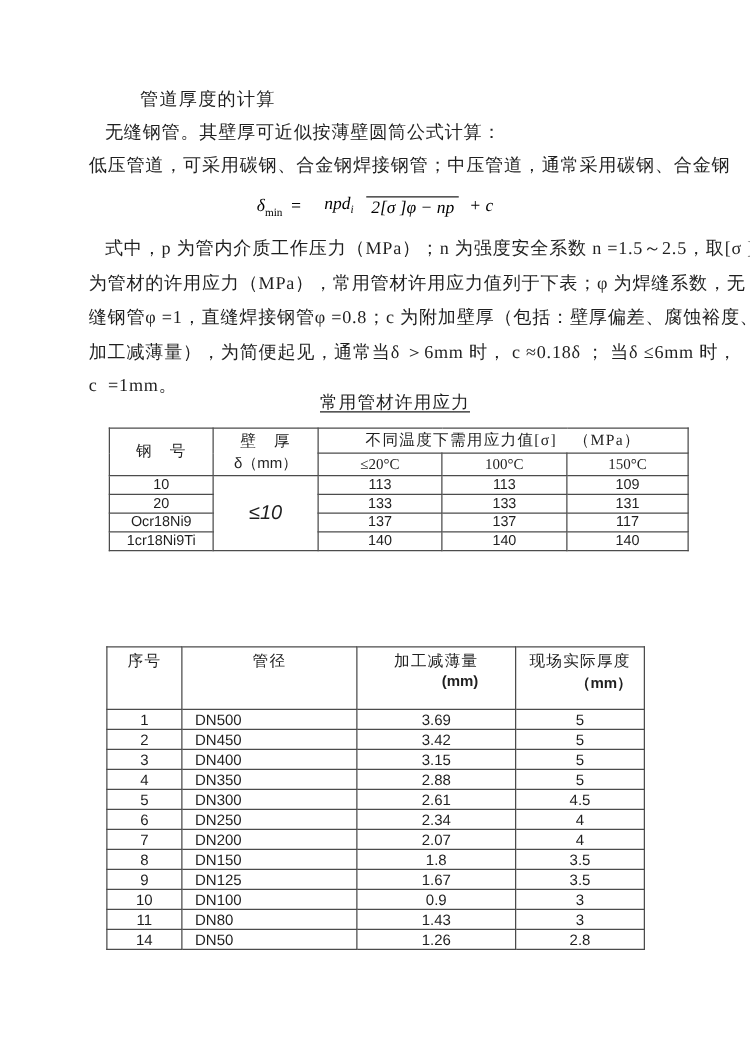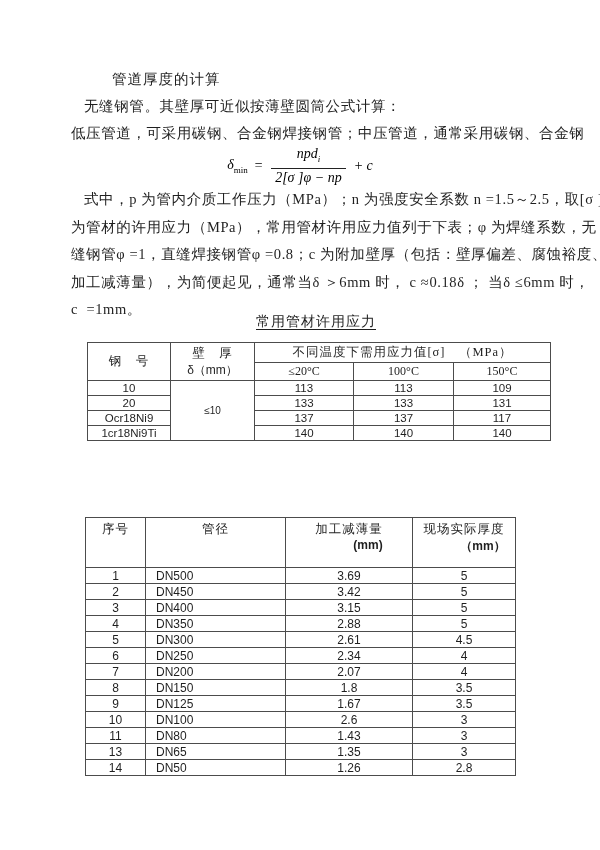--- a/index.html
+++ b/index.html
@@ -30,42 +30,42 @@
   .para-project .line:first-child{padding-left:13px;}
 
   .formula{
     position:absolute;top:143px;left:0;width:600px;height:46px;
     display:flex;justify-content:center;align-items:center;
     font-style:italic;font-size:14px;color:#000000;
   }
   .formula .sym{margin:0 3px;white-space:pre;}
   .formula sub{font-size:9px;font-style:normal;}
   .formula .num sub{font-style:italic;}
-  .frac{display:inline-flex;flex-direction:column;align-items:center;margin:0 5px;}
+  .frac{display:inline-flex;flex-direction:row;align-items:center;margin:0 5px;}
   .frac .num{padding:0 10px 1px;line-height:16px;}
   .frac .den{border-top:1.2px solid #222;padding:1px 4px 0;line-height:16px;white-space:pre;}
 
   .t1-title{
     position:absolute;top:313px;left:0;width:600px;text-align:center;
     font-size:14px;letter-spacing:1px;
   }
   .t1-title span{text-decoration:underline;text-underline-offset:3px;margin-left:32px;}
 
   table{border-collapse:collapse;table-layout:fixed;position:absolute;
         font-family:"Liberation Sans", sans-serif;}
   td,th{border:1px solid #4c4c4c;overflow:hidden;font-weight:normal;}
 
   .stress-table{left:87px;top:342px;width:463px;border:1.6px solid #3a3a3a;}
   .stress-table th{font-family:"Liberation Serif", serif;font-size:12.5px;letter-spacing:1px;}
   .stress-table td{font-size:11.5px;text-align:center;line-height:13px;height:14px;padding:0;}
   .stress-table .hdr-row1{height:19px;}
   .stress-table .hdr-row2{height:18px;}
   .stress-table .hdr-temp{font-family:Liberation Serif, serif;font-size:12px;letter-spacing:0;}
   .stress-table .hdr-thick .unit{font-family:"Liberation Sans", sans-serif;letter-spacing:0;font-size:12px;}
-  .stress-table .merged{font-size:10px;}
+  .stress-table .merged{font-size:16px;font-style:italic;}
 
   .thick-table{left:85px;top:517px;width:430px;border:1.6px solid #3a3a3a;}
   .thick-table th{font-family:"Liberation Serif", serif;font-size:12.5px;letter-spacing:1px;
                   vertical-align:top;padding-top:3px;height:45px;}
   .thick-table th .unit{font-family:"Liberation Sans", sans-serif;font-weight:bold;letter-spacing:0;font-size:12px;padding-left:38px;}
   .thick-table td{font-size:12px;text-align:center;line-height:14px;height:15px;padding:0;}
   .thick-table td.diam{text-align:left;padding-left:10px;margin-top:13px;}
 </style>
 </head>
 <body>
@@ -233,37 +233,31 @@
         <tr>
           <td>9</td>
           <td class="diam">DN125</td>
           <td>1.67</td>
           <td>3.5</td>
         </tr>
 
         <tr>
           <td>10</td>
           <td class="diam">DN100</td>
-          <td>2.6</td>
+          <td>0.9</td>
           <td>3</td>
         </tr>
 
         <tr>
           <td>11</td>
           <td class="diam">DN80</td>
           <td>1.43</td>
           <td>3</td>
         </tr>
 
-        <tr>
-          <td>13</td>
-          <td class="diam">DN65</td>
-          <td>1.35</td>
-          <td>3</td>
-        </tr>
 
         <tr>
           <td>14</td>
           <td class="diam">DN50</td>
           <td>1.26</td>
           <td>2.8</td>
         </tr>
       </tbody>
   </table>
 

